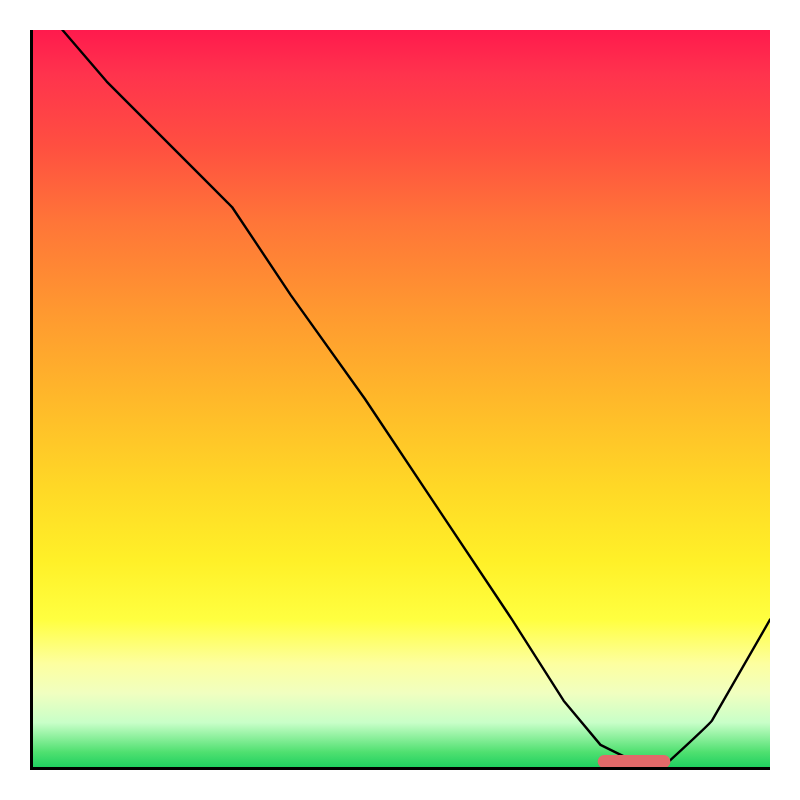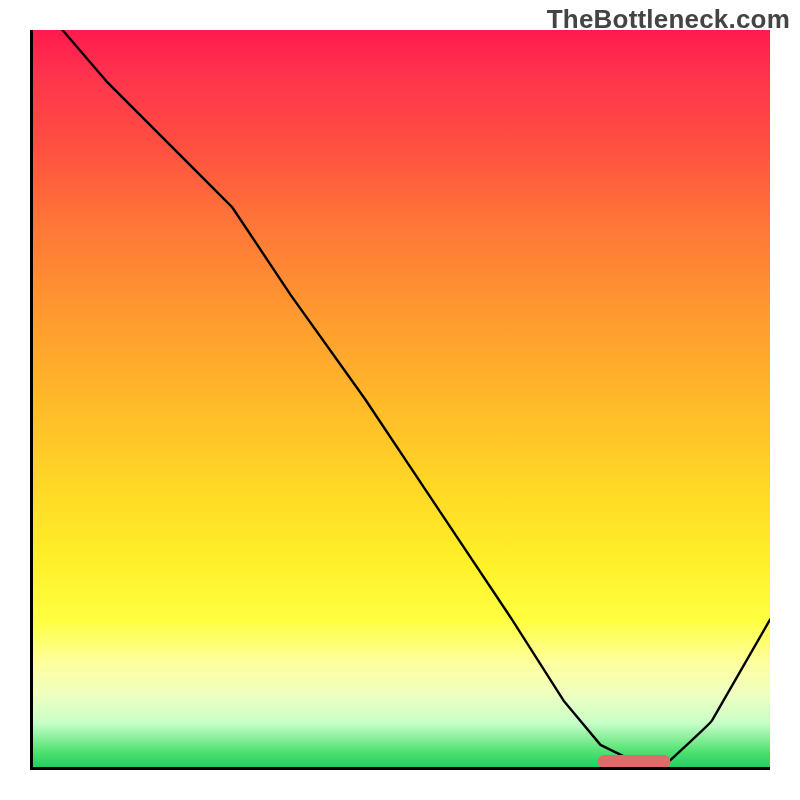--- a/index.html
+++ b/index.html
@@ -77,21 +77,20 @@
   .marker {
     fill: #e26a6a;
     stroke: none;
   }
 </style>
 </head>
 <body>
 
 <div class="container">
 
-  <div class="watermark">TheBottleneck.com</div>
 
   <div class="plot-frame">
     <div class="gradient-bg"></div>
 
     <svg class="curve-svg" viewBox="0 0 740 740" preserveAspectRatio="none">
       <path d="M 29.6 0
                L 74 51.8
                L 148 125.8
                Q 199.8 177.6 200 178
                L 259 266.4

